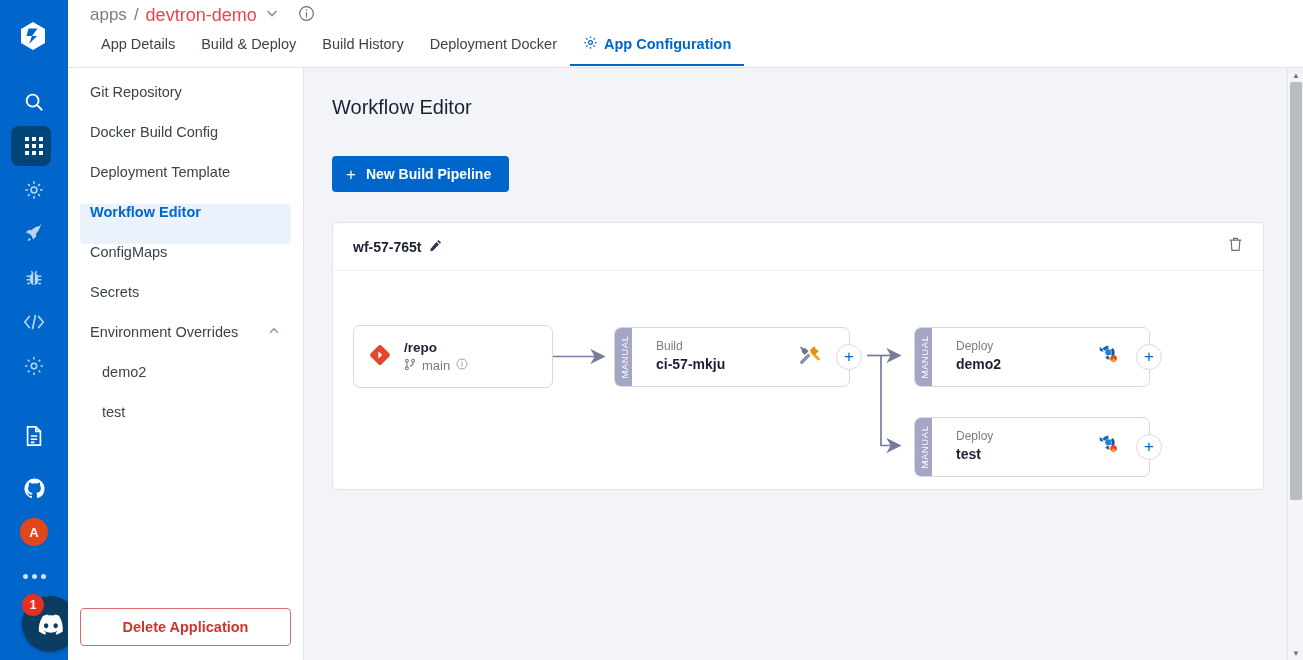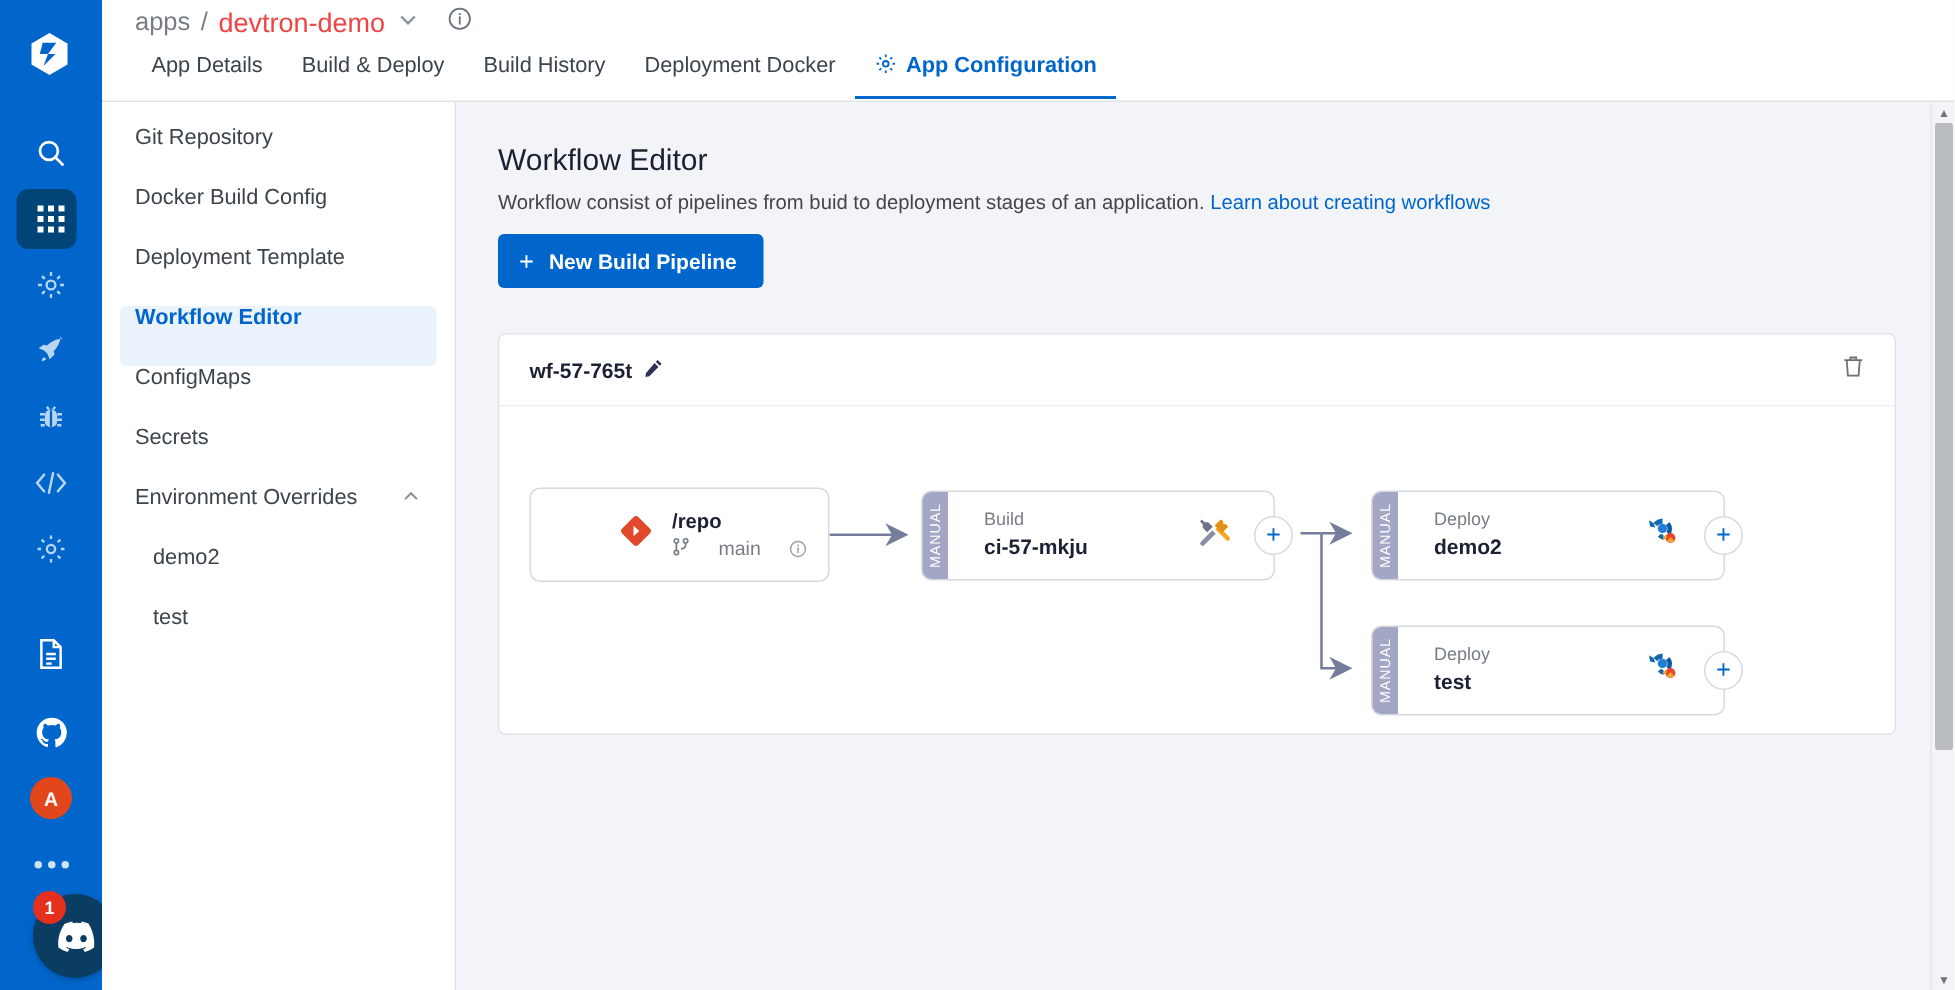--- a/index.html
+++ b/index.html
@@ -171,25 +171,25 @@
   .trash { cursor: pointer; color: #6a7178; }
 
   .wf-canvas { position: relative; height: 219px; }
 
   
   .node-src {
     position: absolute; left: 20px; top: 54px;
     width: 200px; height: 63px;
     border: 1px solid #d6dade; border-radius: 7px;
     background: #fff;
-    display: flex; align-items: center; padding-left: 44px;
+    display: flex; align-items: center;
   }
   .src-ic { margin: 0 13px 0 15px; }
   .src-txt .t1 { font-size: 13.5px; font-weight: bold; color: #1b2133; }
-  .src-txt .t2 { font-size: 13px; color: #767d84; display: flex; align-items: center; gap: 19px; margin-top: 3px; }
+  .src-txt .t2 { font-size: 13px; color: #767d84; display: flex; gap: 6px; margin-top: 3px; }
 
   
   .node-pipe {
     position: absolute;
     width: 236px; height: 60px;
     border: 1px solid #d6dade; border-radius: 7px;
     background: #fff;
     display: flex; align-items: stretch;
     overflow: visible;
   }
@@ -418,29 +418,28 @@
               </svg>
           </span>
         </div>
         <div class="nav-item sub">
           <span>demo2</span>
         </div>
         <div class="nav-item sub">
           <span>test</span>
         </div>
 
+        <div class="del-wrap">
+          <button class="del-btn">Delete Application</button>
+        </div>
       </div>
 
       <div class="content">
 
         <div class="page-title">Workflow Editor</div>
-        <div class="page-sub">
-          <span>Workflow consist of pipelines from buid to deployment stages of an application.</span>
-          <a href="#">Learn about creating workflows</a>
-        </div>
 
         <button class="new-pipe">
           <span class="plus">+</span>
           <span>New Build Pipeline</span>
         </button>
 
         <div class="wf-card">
 
           <div class="wf-head">
             <div class="wf-name">

